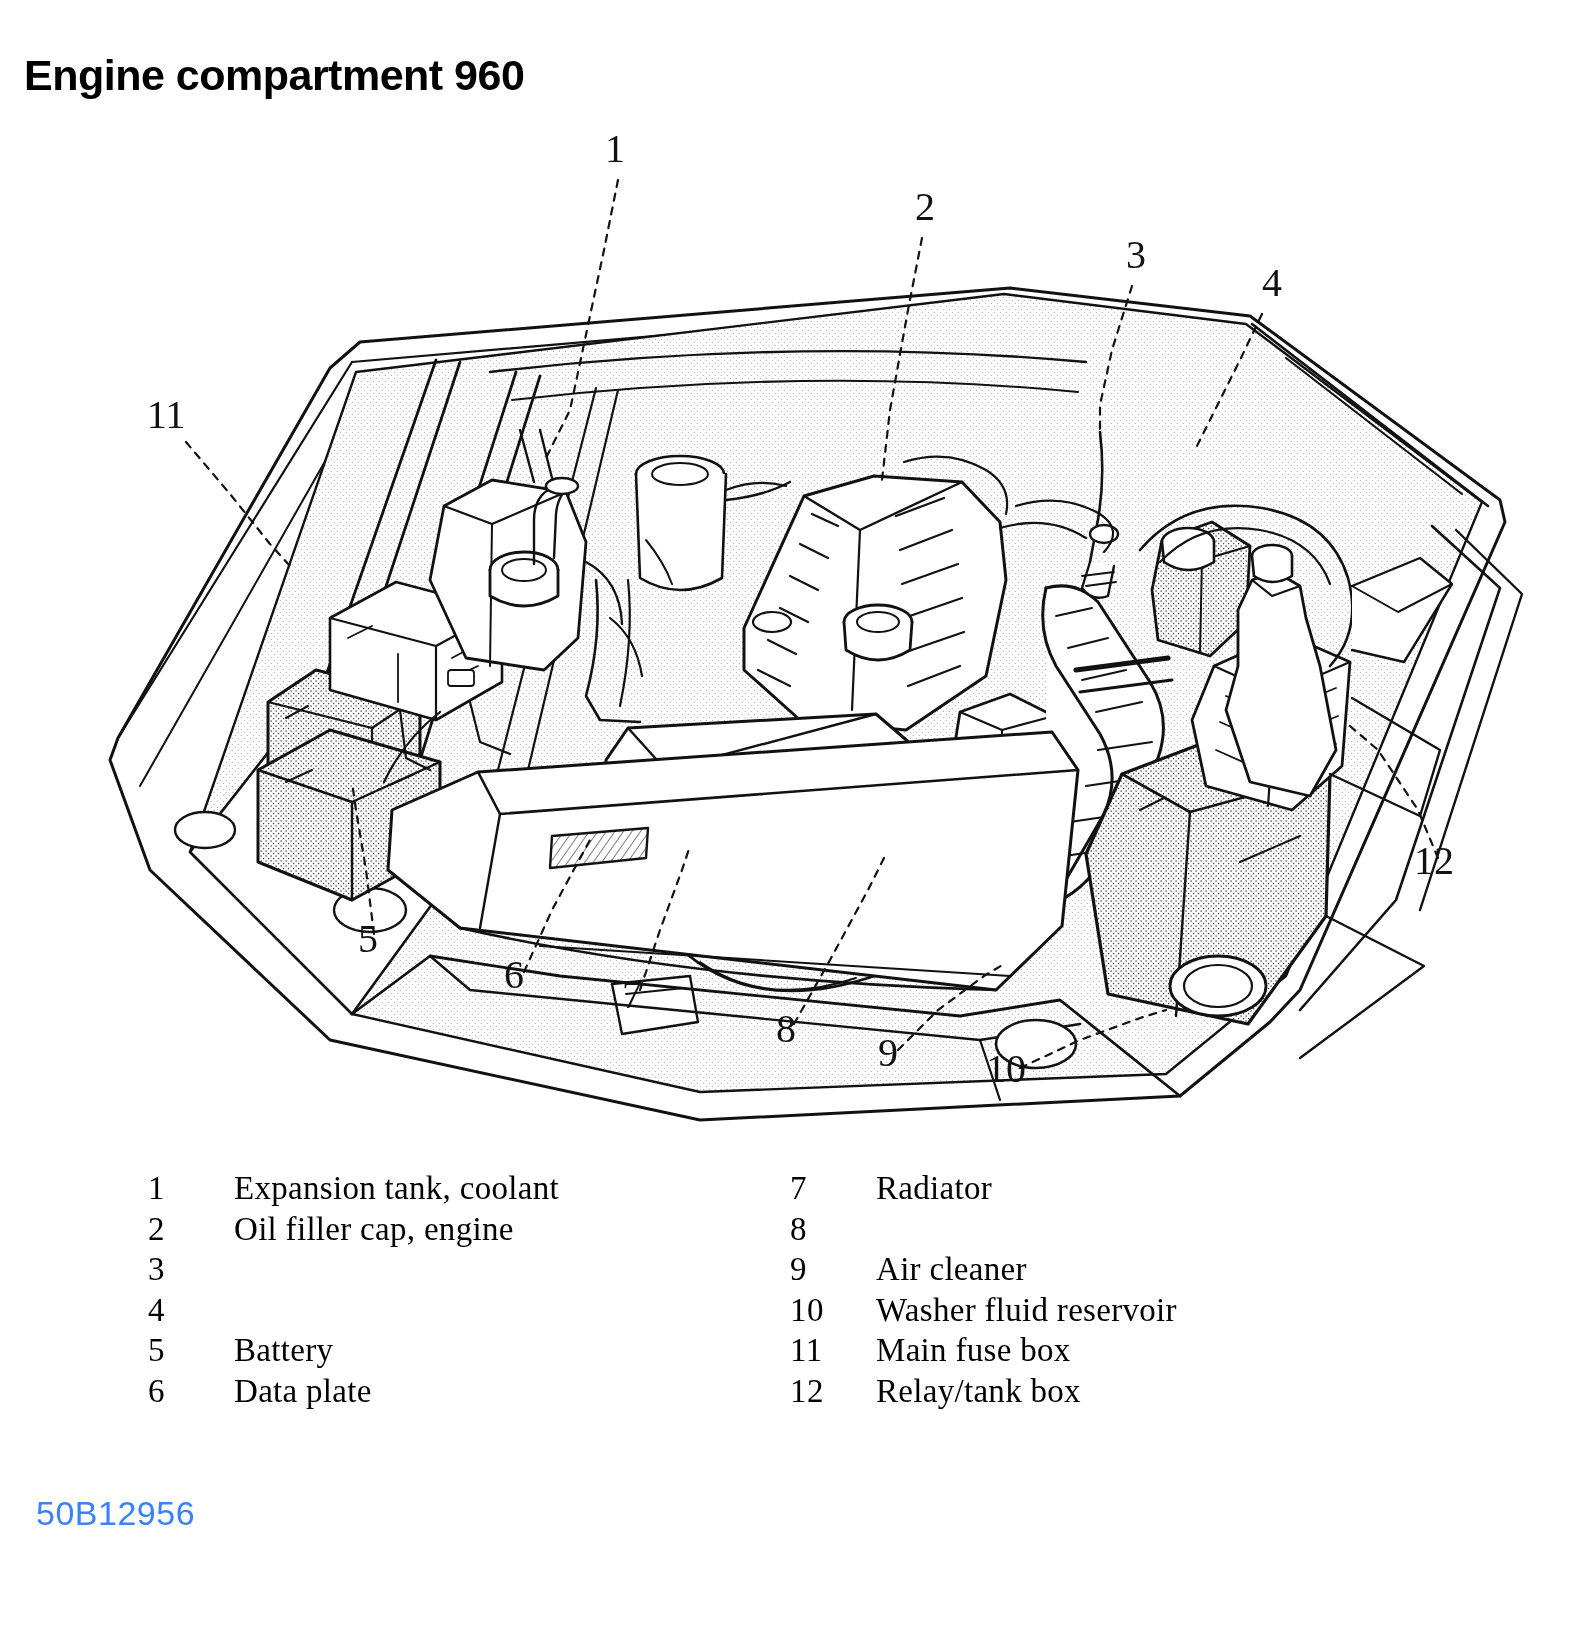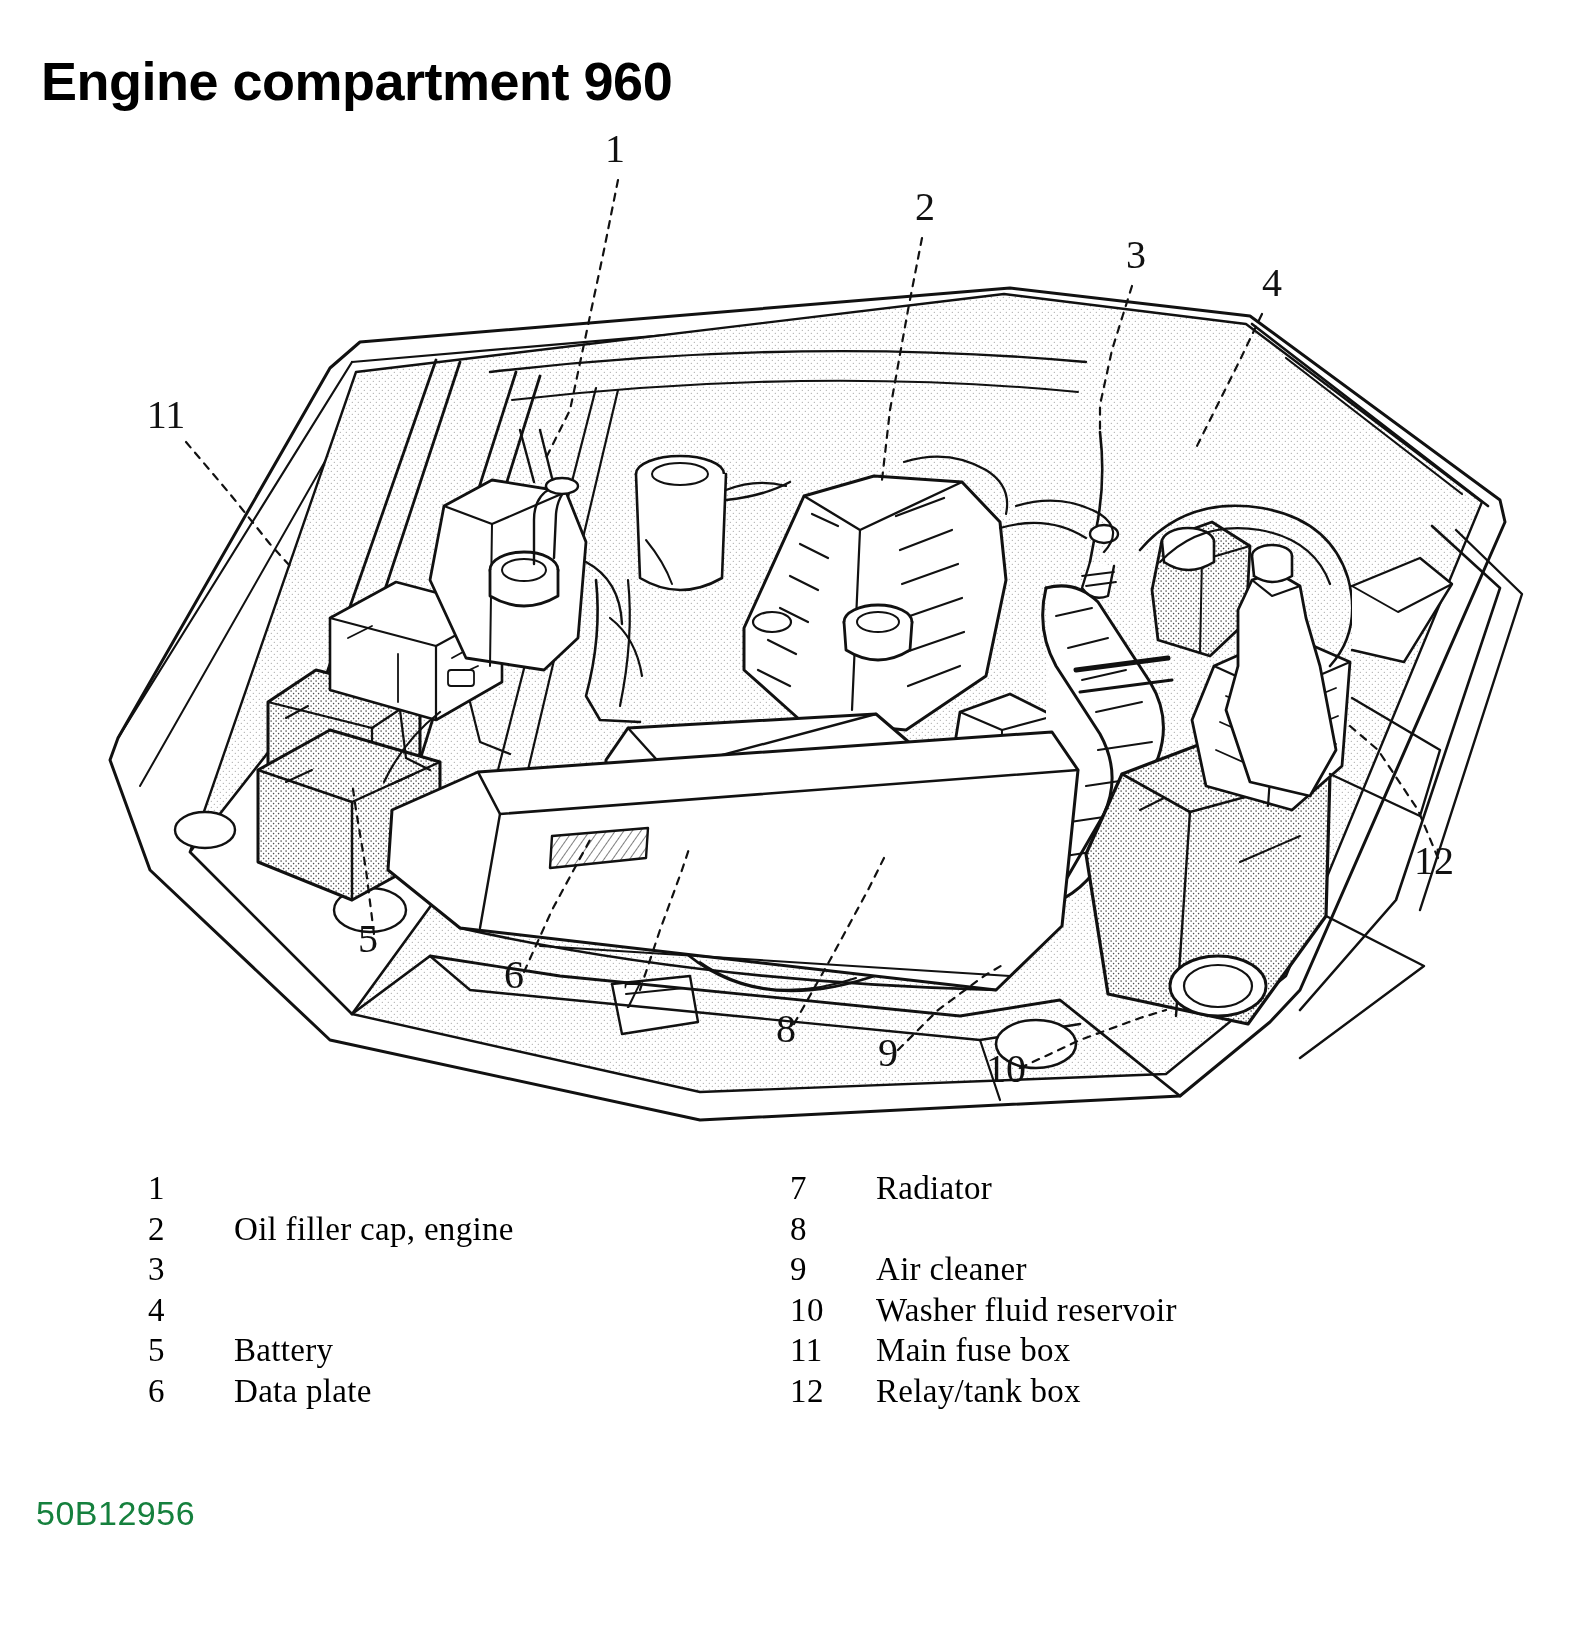--- a/index.html
+++ b/index.html
@@ -12,25 +12,25 @@
     height: 1645px;
     position: relative;
     font-family: "Liberation Serif", serif;
     color: #000000;
     overflow: hidden;
   }
 
   
   .page-title {
     position: absolute;
-    left: 41px;
+    left: 24px;
     top: 54px;
     font-family: "Liberation Sans", sans-serif;
     font-weight: bold;
-    font-size: 54px;
+    font-size: 43px;
     letter-spacing: -0.5px;
     line-height: 1;
     color: #000;
     white-space: nowrap;
   }
 
   
   .illustration {
     position: absolute;
     left: 0;
@@ -84,21 +84,21 @@
   }
 
   
   .footer-code {
     position: absolute;
     left: 36px;
     top: 1494px;
     font-family: "Liberation Sans", sans-serif;
     font-size: 34px;
     letter-spacing: 0.5px;
-    color: #15803d;
+    color: #3b82f6;
   }
 </style>
 </head>
 <body>
 
 <div class="page-title">Engine compartment 960</div>
 
 <div class="illustration">
   <svg viewBox="0 0 1591 1030" xmlns="http://www.w3.org/2000/svg">
     <defs>
@@ -415,20 +415,21 @@
     </g>
 
   </svg>
 </div>
 
 <div class="legend">
 
   <div class="legend-col left">
     <div class="legend-row">
       <span class="legend-num">1</span>
+      <span class="legend-label">Expansion tank, coolant</span>
     </div>
     <div class="legend-row">
       <span class="legend-num">2</span>
       <span class="legend-label">Oil filler cap, engine</span>
     </div>
     <div class="legend-row">
       <span class="legend-num">3</span>
     </div>
     <div class="legend-row">
       <span class="legend-num">4</span>

